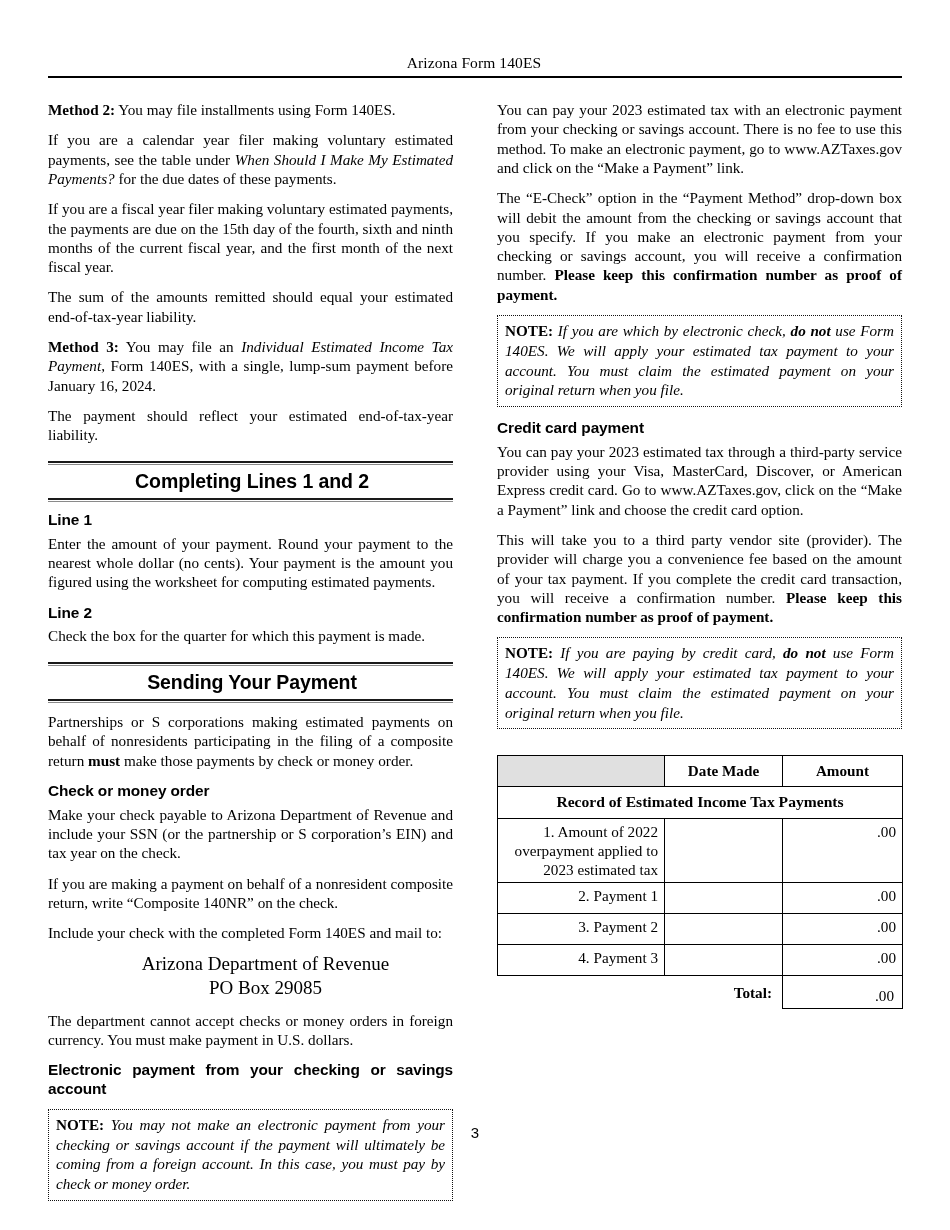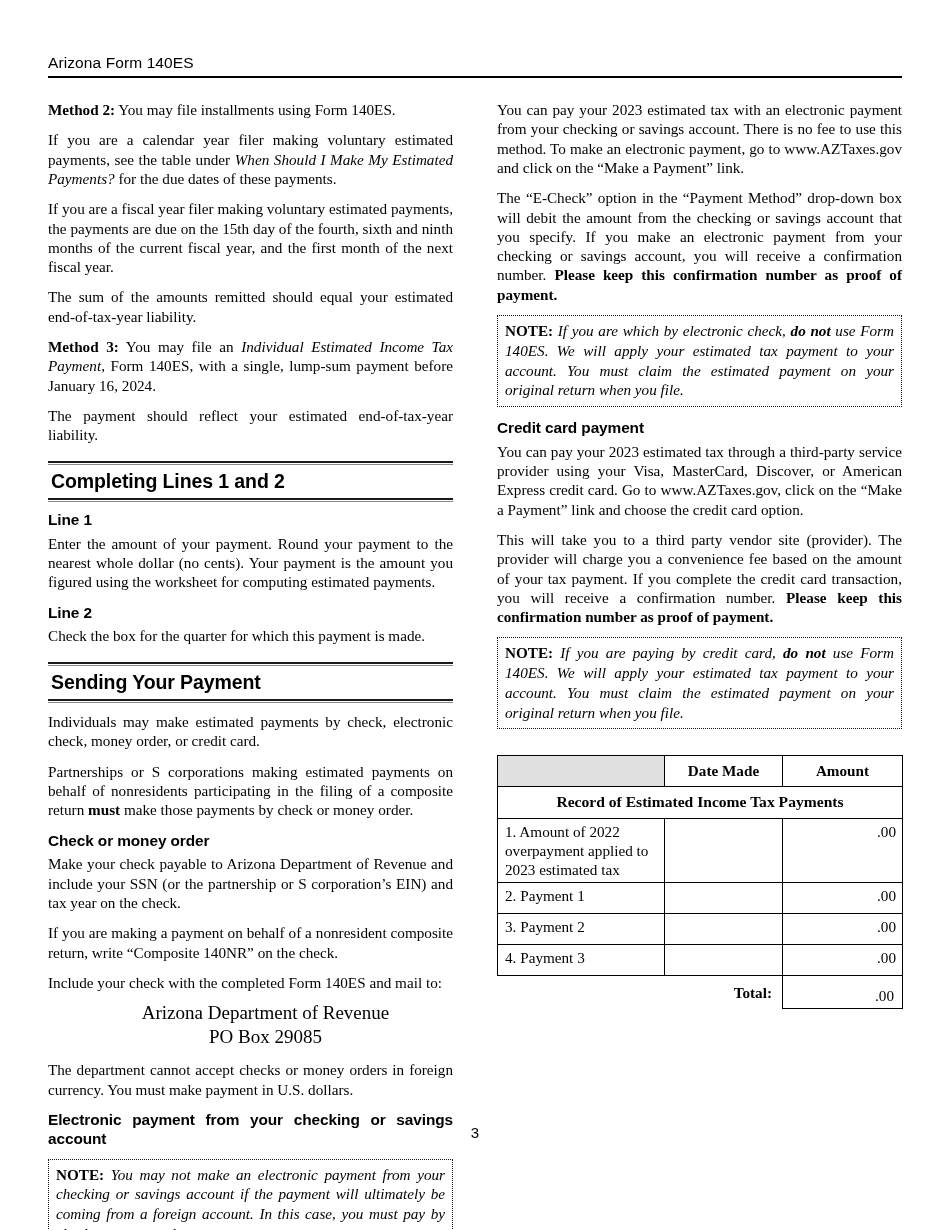--- a/index.html
+++ b/index.html
@@ -23,22 +23,22 @@
     height: 1230px;
     box-sizing: border-box;
     padding: 0 48px;
   }
 
   
   .header {
     padding-top: 54px;
   }
   .header-title {
-    text-align: left;
-    font-family: Liberation Sans, sans-serif;
+    text-align: center;
+    font-family: Liberation Serif, serif;
     font-size: 15.5px;
     letter-spacing: 0.1px;
     line-height: 1.1;
     padding-right: 2px;
   }
   .header-rule {
     margin-top: 5px;
     border-bottom: 2.2px solid #000;
     width: 100%;
   }
@@ -95,20 +95,21 @@
     font-size: 0;
   }
   .section-head h2 {
     margin: 0;
     padding: 5px 0 6px 3px;
     font-family: "Liberation Sans", "DejaVu Sans", sans-serif;
     font-size: 19.5px;
     font-weight: bold;
     line-height: 1.15;
     letter-spacing: -0.1px;
+    text-align: center;
   }
 
   h3.sub {
     margin: 12px 0 4px 0;
     font-family: "Liberation Sans", "DejaVu Sans", sans-serif;
     font-size: 15.4px;
     font-weight: bold;
     line-height: 1.22;
     letter-spacing: -0.1px;
   }
@@ -146,20 +147,21 @@
     border-collapse: collapse;
     width: 405px;
     font-size: 15.2px;
     table-layout: fixed;
   }
   table.record td, table.record th {
     border: 1.4px solid #000;
     vertical-align: top;
     padding: 3px 6px 3px 7px;
     line-height: 1.25;
+    text-align: right;
   }
   table.record .title-cell {
     text-align: center;
     font-weight: bold;
     font-size: 15.6px;
     padding: 5px 4px 6px 4px;
   }
   table.record .hdr {
     text-align: center;
     font-weight: bold;
@@ -251,21 +253,20 @@
 
       <h3 class="sub">Line 2</h3>
       <p class="body">Check the box for the quarter for which this payment is made.</p>
 
       <div class="section-head">
         <div class="rule-top"></div>
         <h2>Sending Your Payment</h2>
         <div class="rule-bot"></div>
       </div>
 
-      <p class="body">Individuals may make estimated payments by check, electronic check, money order, or credit card.</p>
 
       <p class="body"><span>Partnerships or S corporations making estimated payments on behalf of nonresidents participating in the filing of a composite return </span><b>must</b><span> make those payments by check or money order.</span></p>
 
       <h3 class="sub">Check or money order</h3>
 
       <p class="body">Make your check payable to Arizona Department of Revenue and include your SSN (or the partnership or S corporation’s EIN) and tax year on the check.</p>
 
       <p class="body">If you are making a payment on behalf of a nonresident composite return, write “Composite 140NR” on the check.</p>
 
       <p class="body tight">Include your check with the completed Form 140ES and mail to:</p>

